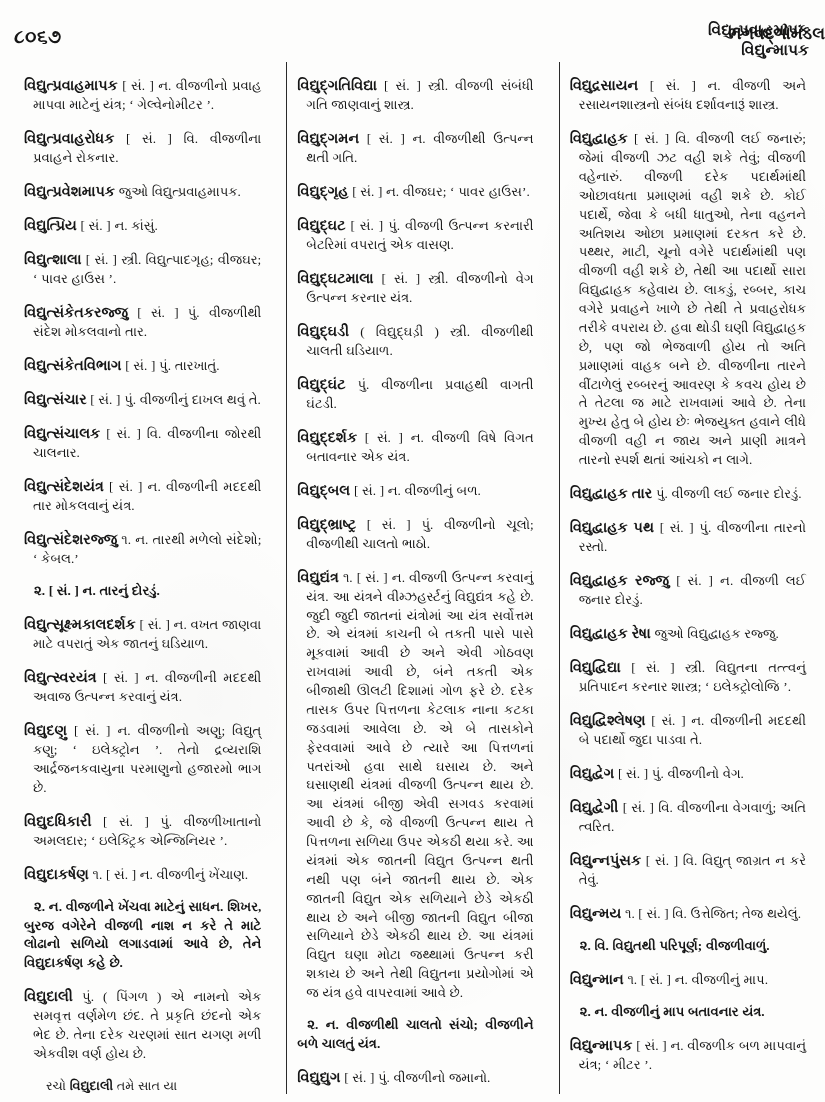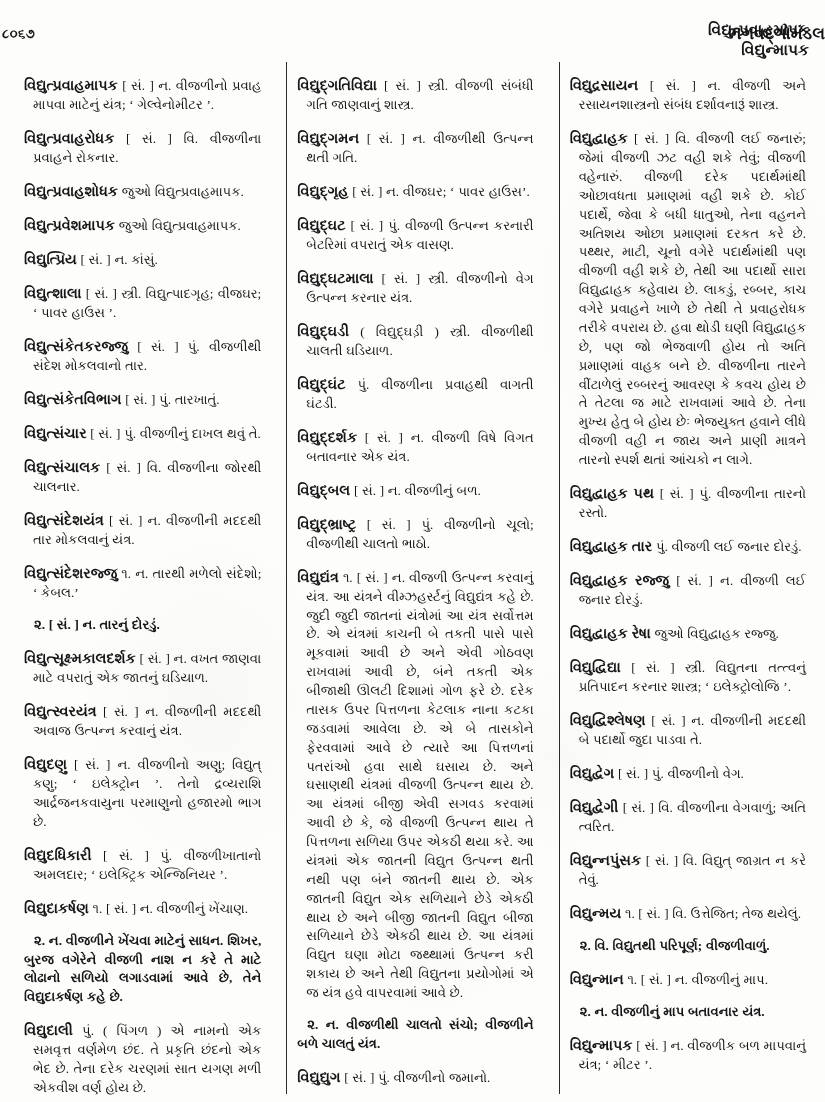--- a/index.html
+++ b/index.html
@@ -31,23 +31,23 @@
   
   .runhead {
     position: absolute;
     top: 14px;
     left: 0;
     right: 0;
     height: 46px;
   }
   .folio {
     position: absolute;
-    left: 2px;
+    left: 14px;
     top: 12px;
-    font-size: 13px;
+    font-size: 19px;
     font-weight: bold;
     letter-spacing: .5px;
   }
   .booktitle {
     position: absolute;
     left: 0;
     right: 0;
     top: 10px;
     text-align: right;
     font-size: 17px;
@@ -122,21 +122,20 @@
     <div class="runhead-right">
       <div>વિદ્યુત્પ્રવાહમાપક</div>
       <div>વિદ્યુન્માપક</div>
     </div>
   </div>
 
   <div class="columns">
     <div class="col" id="col-0">
         <p class="entry"><span class="hw">વિદ્યુત્પ્રવાહમાપક</span><span> [ સં. ] ન. વીજળીનો પ્રવાહ માપવા માટેનું યંત્ર; ‘ ગેલ્વેનોમીટર ’.</span></p>
         <p class="entry"><span class="hw">વિદ્યુત્પ્રવાહરોધક</span><span> [ સં. ] વિ. વીજળીના પ્રવાહને રોકનાર.</span></p>
-        <p class="entry"><span class="hw">વિદ્યુત્પ્રવાહશોધક</span><span> જુઓ વિદ્યુત્પ્રવાહમાપક.</span></p>
         <p class="entry"><span class="hw">વિદ્યુત્પ્રવેશમાપક</span><span> જુઓ વિદ્યુત્પ્રવાહમાપક.</span></p>
         <p class="entry"><span class="hw">વિદ્યુત્પ્રિય</span><span> [ સં. ] ન. કાંસું.</span></p>
         <p class="entry"><span class="hw">વિદ્યુત્શાલા</span><span> [ સં. ] સ્ત્રી. વિદ્યુત્પાદગૃહ; વીજઘર; ‘ પાવર હાઉસ ’.</span></p>
         <p class="entry"><span class="hw">વિદ્યુત્સંકેતકરજ્જુ</span><span> [ સં. ] પું. વીજળીથી સંદેશ મોકલવાનો તાર.</span></p>
         <p class="entry"><span class="hw">વિદ્યુત્સંકેતવિભાગ</span><span> [ સં. ] પું. તારખાતું.</span></p>
         <p class="entry"><span class="hw">વિદ્યુત્સંચાર</span><span> [ સં. ] પું. વીજળીનું દાખલ થવું તે.</span></p>
         <p class="entry"><span class="hw">વિદ્યુત્સંચાલક</span><span> [ સં. ] વિ. વીજળીના જોરથી ચાલનાર.</span></p>
         <p class="entry"><span class="hw">વિદ્યુત્સંદેશયંત્ર</span><span> [ સં. ] ન. વીજળીની મદદથી તાર મોકલવાનું યંત્ર.</span></p>
         <p class="entry"><span class="hw">વિદ્યુત્સંદેશરજ્જુ</span><span> ૧. ન. તારથી મળેલો સંદેશો; ‘ કેબલ.’</span></p>
         <p class="entry cont">૨. [ સં. ] ન. તારનું દોરડું.</p>
@@ -161,22 +160,22 @@
         <p class="entry"><span class="hw">વિદ્યુદ્બલ</span><span> [ સં. ] ન. વીજળીનું બળ.</span></p>
         <p class="entry"><span class="hw">વિદ્યુદ્ભ્રાષ્ટ્ર</span><span> [ સં. ] પું. વીજળીનો ચૂલો; વીજળીથી ચાલતો ભાઠો.</span></p>
         <p class="entry"><span class="hw">વિદ્યુદ્યંત્ર</span><span> ૧. [ સં. ] ન. વીજળી ઉત્પન્ન કરવાનું યંત્ર. આ યંત્રને વીમ્ઝહર્સ્ટનું વિદ્યુદ્યંત્ર કહે છે. જુદી જુદી જાતનાં યંત્રોમાં આ યંત્ર સર્વોત્તમ છે. એ યંત્રમાં કાચની બે તકતી પાસે પાસે મૂકવામાં આવી છે અને એવી ગોઠવણ રાખવામાં આવી છે, બંને તકતી એક બીજાથી ઊલટી દિશામાં ગોળ ફરે છે. દરેક તાસક ઉપર પિત્તળના કેટલાક નાના કટકા જડવામાં આવેલા છે. એ બે તાસકોને ફેરવવામાં આવે છે ત્યારે આ પિત્તળનાં પતરાંઓ હવા સાથે ઘસાય છે. અને ઘસાણથી યંત્રમાં વીજળી ઉત્પન્ન થાય છે. આ યંત્રમાં બીજી એવી સગવડ કરવામાં આવી છે કે, જે વીજળી ઉત્પન્ન થાય તે પિત્તળના સળિયા ઉપર એકઠી થયા કરે. આ યંત્રમાં એક જાતની વિદ્યુત ઉત્પન્ન થતી નથી પણ બંને જાતની થાય છે. એક જાતની વિદ્યુત એક સળિયાને છેડે એકઠી થાય છે અને બીજી જાતની વિદ્યુત બીજા સળિયાને છેડે એકઠી થાય છે. આ યંત્રમાં વિદ્યુત ઘણા મોટા જથ્થામાં ઉત્પન્ન કરી શકાય છે અને તેથી વિદ્યુતના પ્રયોગોમાં એ જ યંત્ર હવે વાપરવામાં આવે છે.</span></p>
         <p class="entry cont">૨. ન. વીજળીથી ચાલતો સંચો; વીજળીને બળે ચાલતું યંત્ર.</p>
         <p class="entry"><span class="hw">વિદ્યુદ્યુગ</span><span> [ સં. ] પું. વીજળીનો જમાનો.</span></p>
         <p class="entry"><span class="hw">વિદ્યુદ્રજ્જુપથ</span><span> [ સં. ] પું. વીજળીના તારનો રસ્તો.</span></p>
       </div>
     <div class="col" id="col-2">
         <p class="entry"><span class="hw">વિદ્યુદ્રસાયન</span><span> [ સં. ] ન. વીજળી અને રસાયનશાસ્ત્રનો સંબંધ દર્શાવનારૂં શાસ્ત્ર.</span></p>
         <p class="entry"><span class="hw">વિદ્યુદ્વાહક</span><span> [ સં. ] વિ. વીજળી લઈ જનારું; જેમાં વીજળી ઝટ વહી શકે તેવું; વીજળી વહેનારું. વીજળી દરેક પદાર્થમાંથી ઓછાવધતા પ્રમાણમાં વહી શકે છે. કોઈ પદાર્થે, જેવા કે બધી ધાતુઓ, તેના વહનને અતિશય ઓછા પ્રમાણમાં દરકત કરે છે. પથ્થર, માટી, ચૂનો વગેરે પદાર્થમાંથી પણ વીજળી વહી શકે છે, તેથી આ પદાર્થો સારા વિદ્યુદ્વાહક કહેવાય છે. લાકડું, રબ્બર, કાચ વગેરે પ્રવાહને ખાળે છે તેથી તે પ્રવાહરોધક તરીકે વપરાય છે. હવા થોડી ઘણી વિદ્યુદ્વાહક છે, પણ જો ભેજવાળી હોય તો અતિ પ્રમાણમાં વાહક બને છે. વીજળીના તારને વીંટાળેલું રબ્બરનું આવરણ કે કવચ હોય છે તે તેટલા જ માટે રાખવામાં આવે છે. તેના મુખ્ય હેતુ બે હોય છેઃ ભેજયુક્ત હવાને લીધે વીજળી વહી ન જાય અને પ્રાણી માત્રને તારનો સ્પર્શ થતાં આંચકો ન લાગે.</span></p>
+        <p class="entry"><span class="hw">વિદ્યુદ્વાહક તાર</span><span> પું. વીજળી લઈ જનાર દોરડું.</span></p>
         <p class="entry"><span class="hw">વિદ્યુદ્વાહક પથ</span><span> [ સં. ] પું. વીજળીના તારનો રસ્તો.</span></p>
-        <p class="entry"><span class="hw">વિદ્યુદ્વાહક તાર</span><span> પું. વીજળી લઈ જનાર દોરડું.</span></p>
         <p class="entry"><span class="hw">વિદ્યુદ્વાહક રજ્જુ</span><span> [ સં. ] ન. વીજળી લઈ જનાર દોરડું.</span></p>
         <p class="entry"><span class="hw">વિદ્યુદ્વાહક રેષા</span><span> જુઓ વિદ્યુદ્વાહક રજ્જુ.</span></p>
         <p class="entry"><span class="hw">વિદ્યુદ્વિદ્યા</span><span> [ સં. ] સ્ત્રી. વિદ્યુતના તત્ત્વનું પ્રતિપાદન કરનાર શાસ્ત્ર; ‘ ઇલેક્ટ્રોલોજિ ’.</span></p>
         <p class="entry"><span class="hw">વિદ્યુદ્વિશ્લેષણ</span><span> [ સં. ] ન. વીજળીની મદદથી બે પદાર્થો જુદા પાડવા તે.</span></p>
         <p class="entry"><span class="hw">વિદ્યુદ્વેગ</span><span> [ સં. ] પું. વીજળીનો વેગ.</span></p>
         <p class="entry"><span class="hw">વિદ્યુદ્વેગી</span><span> [ સં. ] વિ. વીજળીના વેગવાળું; અતિ ત્વરિત.</span></p>
         <p class="entry"><span class="hw">વિદ્યુન્નપુંસક</span><span> [ સં. ] વિ. વિદ્યુત્ જાગ્રત ન કરે તેવું.</span></p>
         <p class="entry"><span class="hw">વિદ્યુન્મય</span><span> ૧. [ સં. ] વિ. ઉત્તેજિત; તેજ થયેલું.</span></p>
         <p class="entry cont">૨. વિ. વિદ્યુતથી પરિપૂર્ણ; વીજળીવાળું.</p>
         <p class="entry"><span class="hw">વિદ્યુન્માન</span><span> ૧. [ સં. ] ન. વીજળીનું માપ.</span></p>

